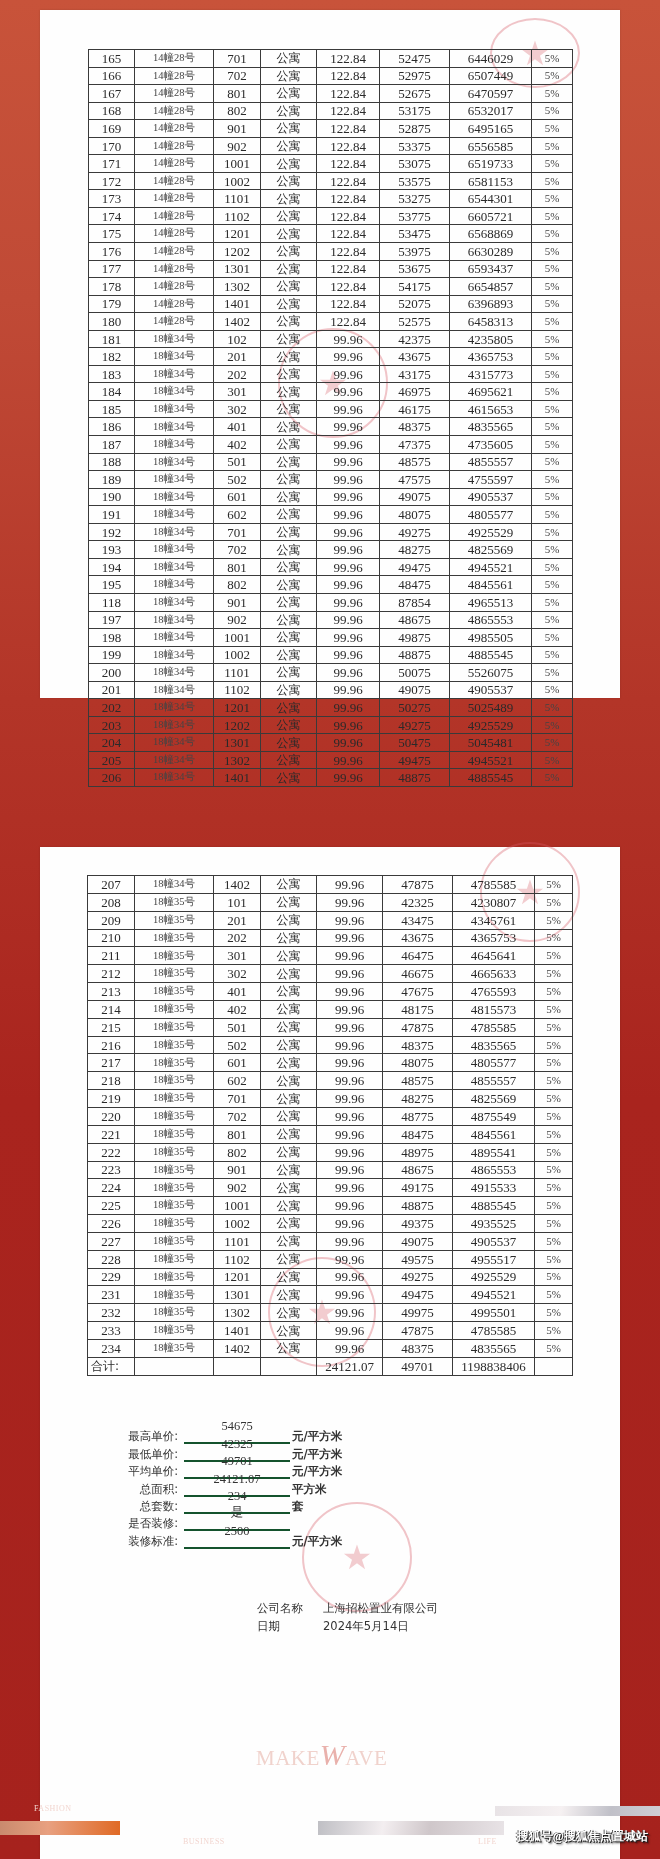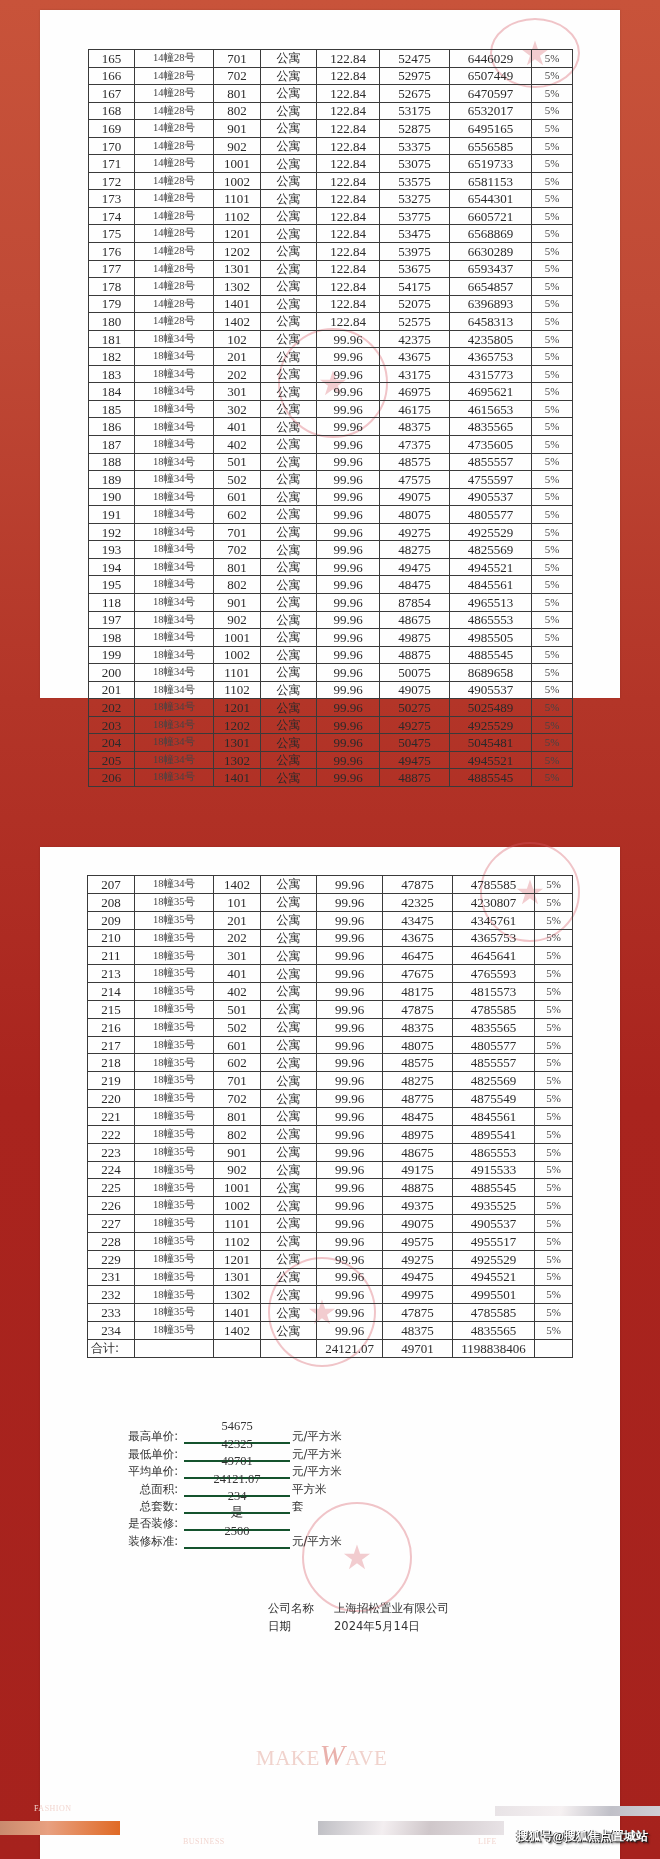--- a/index.html
+++ b/index.html
@@ -69,25 +69,25 @@
   .sum-row { display: flex; height: 17.4px; align-items: flex-end; font-size: 11.5px; }
   .sum-label { width: 68px; text-align: right; padding-right: 2px; }
   .sum-value {
     width: 106px; text-align: center;
     border-bottom: 2px solid #14532d;
     font-family: "Liberation Serif", serif;
     font-size: 12.5px;
     padding-bottom: 8px;
     margin-left: 4px;
   }
-  .sum-unit { padding-left: 2px; }
+  .sum-unit { padding-left: 2px; font-weight: bold; }
 
   .sign {
     position: absolute;
-    left: 228px; top: 752px;
+    left: 217px; top: 752px;
     font-family: "DejaVu Sans", sans-serif;
     font-size: 11.5px; color: #333;
   }
   .sign-row { display: flex; height: 18px; align-items: center; }
   .sign-label { width: 66px; }
 
   .brand {
     position: absolute;
     left: 0; top: 1680px; width: 660px; height: 179px;
   }
@@ -480,21 +480,21 @@
           <td>4885545</td>
           <td class="pct">5%</td>
         </tr>
         <tr>
           <td>200</td>
           <td class="bld">18幢34号</td>
           <td>1101</td>
           <td class="typ">公寓</td>
           <td>99.96</td>
           <td>50075</td>
-          <td>8689658</td>
+          <td>5526075</td>
           <td class="pct">5%</td>
         </tr>
         <tr>
           <td>201</td>
           <td class="bld">18幢34号</td>
           <td>1102</td>
           <td class="typ">公寓</td>
           <td>99.96</td>
           <td>49075</td>
           <td>4905537</td>
@@ -611,20 +611,30 @@
           <td class="pct">5%</td>
         </tr>
         <tr>
           <td>211</td>
           <td class="bld">18幢35号</td>
           <td>301</td>
           <td class="typ">公寓</td>
           <td>99.96</td>
           <td>46475</td>
           <td>4645641</td>
+          <td class="pct">5%</td>
+        </tr>
+        <tr>
+          <td>212</td>
+          <td class="bld">18幢35号</td>
+          <td>302</td>
+          <td class="typ">公寓</td>
+          <td>99.96</td>
+          <td>46675</td>
+          <td>4665633</td>
           <td class="pct">5%</td>
         </tr>
         <tr>
           <td>213</td>
           <td class="bld">18幢35号</td>
           <td>401</td>
           <td class="typ">公寓</td>
           <td>99.96</td>
           <td>47675</td>
           <td>4765593</td>

